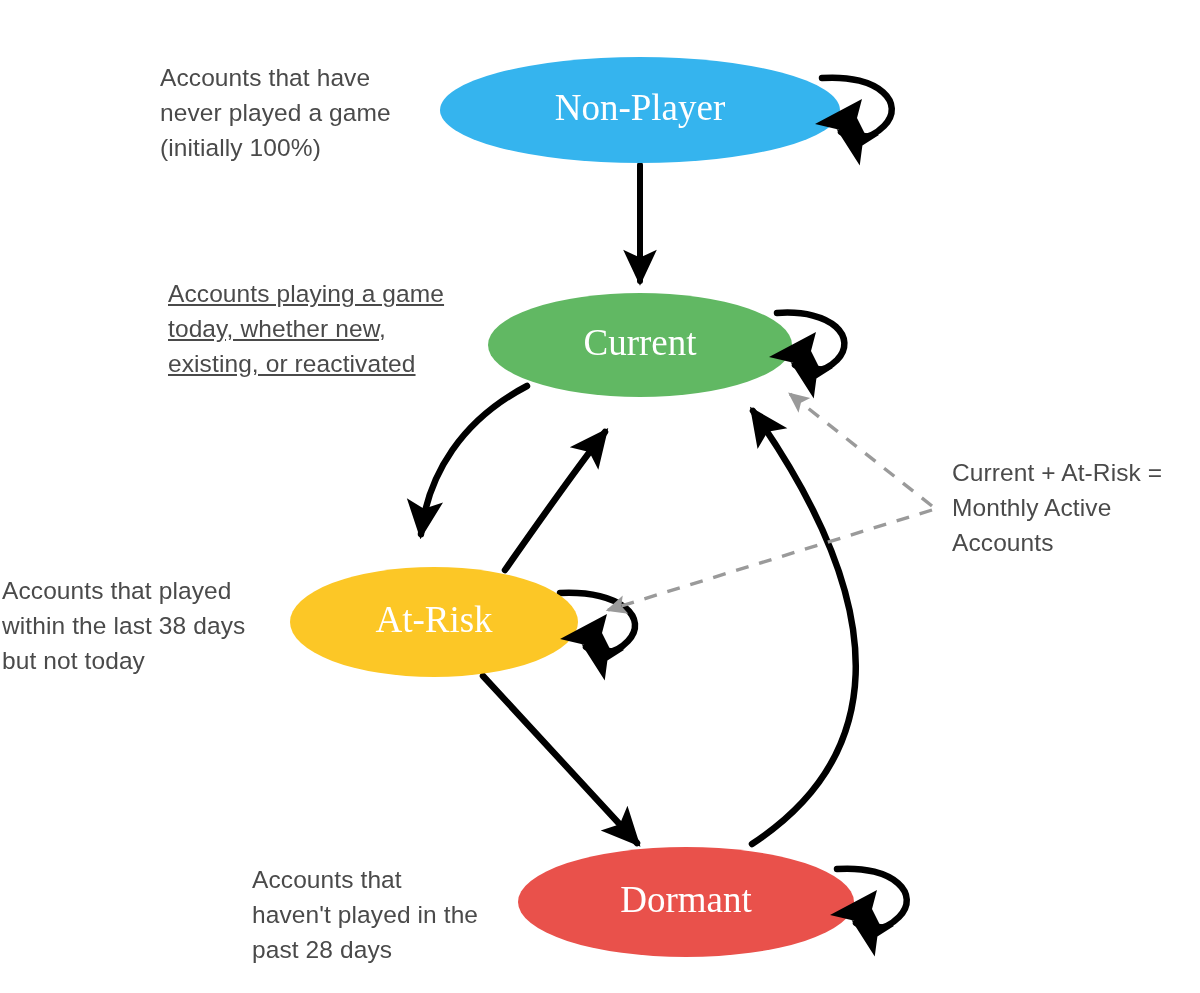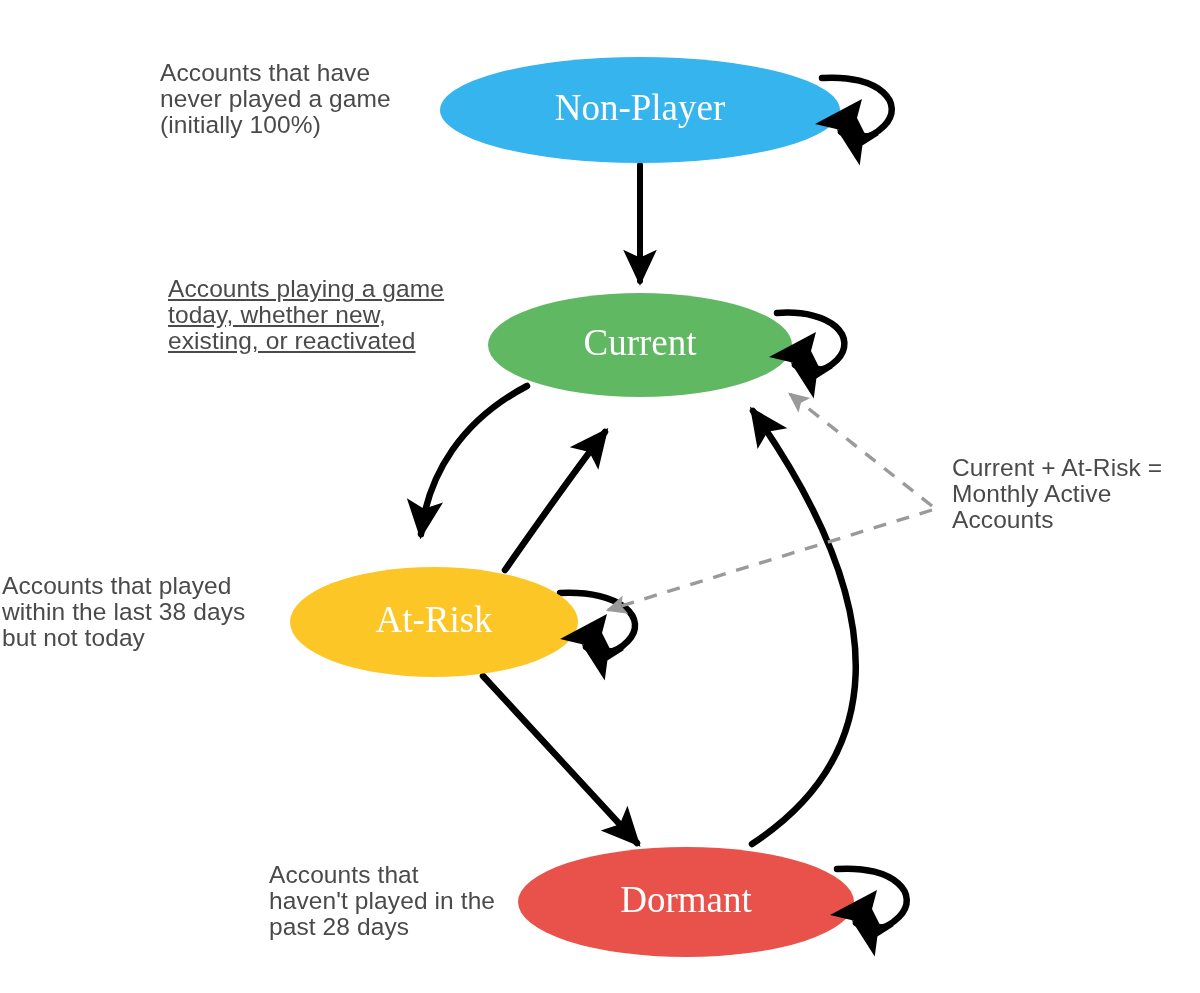--- a/index.html
+++ b/index.html
@@ -33,21 +33,21 @@
     font-family: "Liberation Serif", "DejaVu Serif", serif;
     fill: #ffffff;
     font-size: 37px;
     text-anchor: middle;
     dominant-baseline: middle;
   }
   .annotation {
     position: absolute;
     font-family: "Liberation Sans", sans-serif;
     font-size: 24.5px;
-    line-height: 26px;
+    line-height: 35px;
     color: #4a4a4a;
     white-space: pre-line;
     letter-spacing: 0.1px;
   }
   #annotation-nonplayer {
     left: 160px;
     top: 60px;
     width: 330px;
   }
   #annotation-current {
@@ -55,21 +55,21 @@
     top: 276px;
     width: 340px;
     text-decoration: underline;
   }
   #annotation-atrisk {
     left: 2px;
     top: 573px;
     width: 300px;
   }
   #annotation-dormant {
-    left: 269px;
+    left: 252px;
     top: 862px;
     width: 290px;
   }
   #annotation-mau {
     left: 952px;
     top: 455px;
     width: 250px;
   }
 </style>
 </head>

